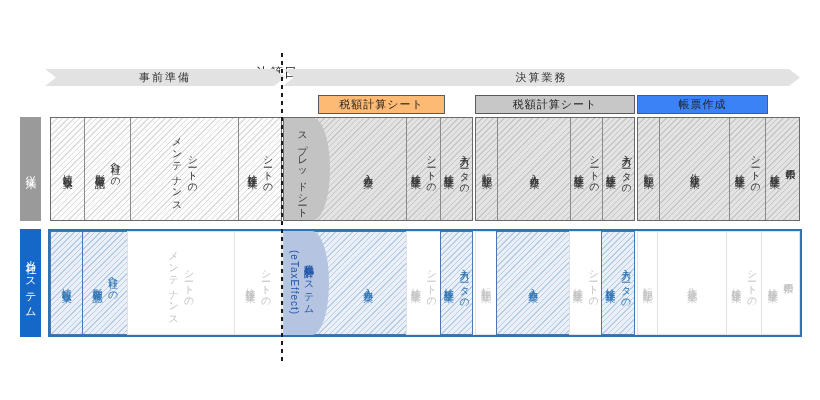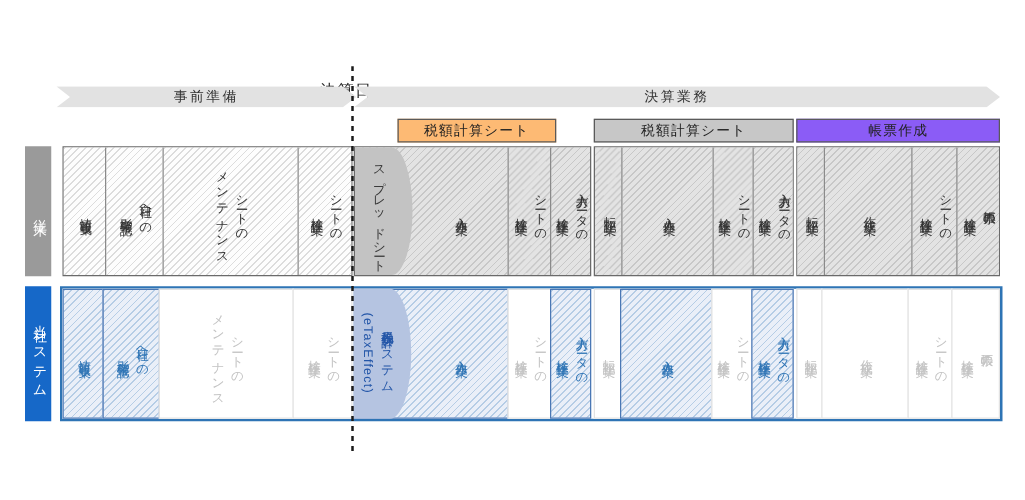--- a/index.html
+++ b/index.html
@@ -26,21 +26,21 @@
   .ribbon2{left:283px;top:69px;width:517px;}
 
   
   .sec-hdr{
     top:95px;height:19px;border:1px solid #5a5a5a;box-sizing:border-box;
     display:flex;align-items:center;justify-content:center;font-size:11px;color:#222;letter-spacing:1px;
   }
   .hdr-a{left:50px;width:232px;background:#efefef;}
   .hdr-b{left:318px;width:127px;background:#fdba74;}
   .hdr-c{left:475px;width:160px;background:#c7c7c7;}
-  .hdr-d{left:637px;width:163px;background:#8b5cf6;}
+  .hdr-d{left:637px;width:131px;background:#3b82f6;}
 
   
   .row-label{
     width:21px;display:flex;align-items:center;justify-content:center;
     color:#fff;font-size:11px;letter-spacing:2px;
   }
   .row-label span{writing-mode:vertical-rl;}
   .row-label-1{left:20px;top:117px;height:104px;background:#9a9a9a;}
   .row-label-2{left:20px;top:229px;height:108px;background:#1668c8;}
 

